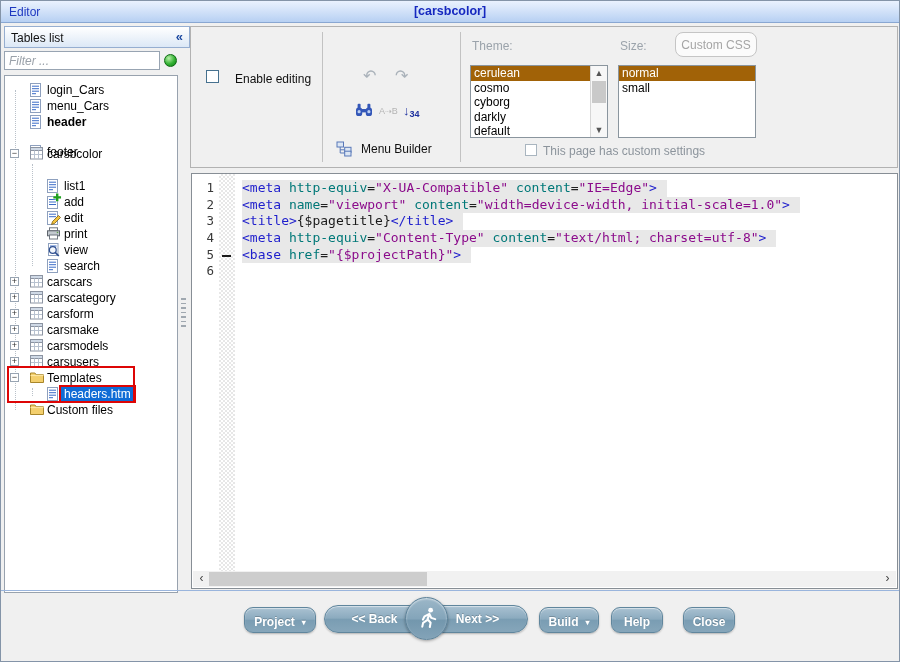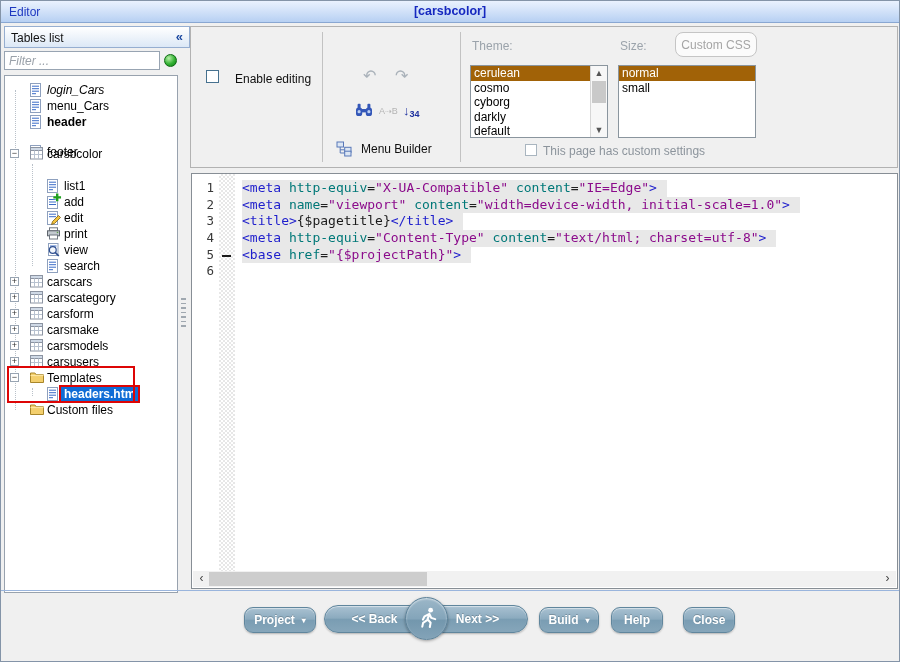--- a/index.html
+++ b/index.html
@@ -140,21 +140,21 @@
   #hscroll .hl { left:0; } #hscroll .hr { right:0; }
   #hthumb { position:absolute; left:16px; top:1px; width:218px; height:14px; background:#cdcdcd; cursor:pointer; }
   #footer-sep { position:absolute; left:0; top:589px; width:100%; height:1px; background:#9ab5dd; }
   
   .sbtn {
     position:absolute; top:606px; height:26px; border:1px solid #60869d; border-radius:9px;
     background:linear-gradient(#a9c1d1 0%, #8cabbf 46%, #7a9db3 52%, #86a6ba 100%);
     color:#fff; font-weight:bold; font-size:12px; text-align:center;
     box-shadow:inset 0 1px 1px rgba(255,255,255,.55), 0 1px 2px rgba(0,0,0,.25);
     cursor:pointer; font-family:"Liberation Sans",sans-serif;
-    text-shadow:0 -1px 0 rgba(0,0,0,.2); line-height:16px;
+    text-shadow:0 -1px 0 rgba(0,0,0,.2); line-height:28px;
   }
   .sbtn .caret { font-size:8px; margin-left:7px; vertical-align:1px; }
   #btn-project { left:243px; width:72px; }
   #btn-build   { left:538px; width:60px; }
   #btn-help    { left:610px; width:52px; }
   #btn-close   { left:682px; width:52px; }
   #wizard-pill {
     position:absolute; left:323px; top:604px; width:204px; height:28px; border-radius:14px;
     border:1px solid #60869d;
     background:linear-gradient(#a9c1d1 0%, #8cabbf 46%, #7a9db3 52%, #86a6ba 100%);
@@ -198,21 +198,21 @@
       <div class="trow" style="top: 6px;">
         <span class="ticon" style="left: 25px;">
           <svg width="11" height="14" viewBox="0 0 11 14">
             <rect x="0.5" y="0.5" width="10" height="13" fill="#fff" stroke="#8ea0be"></rect>
             <line x1="2" y1="3.2" x2="9" y2="3.2" stroke="#3b6cc7"></line>
             <line x1="2" y1="5.7" x2="9" y2="5.7" stroke="#3b6cc7"></line>
             <line x1="2" y1="8.2" x2="9" y2="8.2" stroke="#3b6cc7"></line>
             <line x1="2" y1="10.7" x2="6" y2="10.7" stroke="#3b6cc7"></line>
           </svg>
         </span>
-        <span class="tlabel" style="left: 39px; font-style: italic;">login_Cars</span>
+        <span class="tlabel" style="left: 39px;">login_Cars</span>
       </div>
       <div class="trow" style="top: 22px;">
         <span class="ticon" style="left: 25px;">
           <svg width="11" height="14" viewBox="0 0 11 14">
             <rect x="0.5" y="0.5" width="10" height="13" fill="#fff" stroke="#8ea0be"></rect>
             <line x1="2" y1="3.2" x2="9" y2="3.2" stroke="#3b6cc7"></line>
             <line x1="2" y1="5.7" x2="9" y2="5.7" stroke="#3b6cc7"></line>
             <line x1="2" y1="8.2" x2="9" y2="8.2" stroke="#3b6cc7"></line>
             <line x1="2" y1="10.7" x2="6" y2="10.7" stroke="#3b6cc7"></line>
           </svg>
@@ -408,21 +408,21 @@
       <div class="trow" style="top: 294px;">
         <span class="texp">−</span>
         <span class="ticon" style="left: 25px;">
           <svg width="14" height="12" viewBox="0 0 14 12">
             <path d="M0.5 2 h4.4 l1.4 1.8 h7.2 v7.7 h-13 z" fill="#f3cf6d" stroke="#a8862a"></path>
             <path d="M0.5 4.6 h13" stroke="#ffe9a8"></path>
           </svg>
         </span>
         <span class="tlabel" style="left: 39px;">Templates</span>
       </div>
-      <div class="trow" style="top: 310px; font-weight: bold;">
+      <div class="trow" style="top: 310px;">
         <span class="ticon" style="left: 42px;">
           <svg width="11" height="14" viewBox="0 0 11 14">
             <rect x="0.5" y="0.5" width="10" height="13" fill="#fff" stroke="#8ea0be"></rect>
             <line x1="2" y1="3.2" x2="9" y2="3.2" stroke="#3b6cc7"></line>
             <line x1="2" y1="5.7" x2="9" y2="5.7" stroke="#3b6cc7"></line>
             <line x1="2" y1="8.2" x2="9" y2="8.2" stroke="#3b6cc7"></line>
             <line x1="2" y1="10.7" x2="6" y2="10.7" stroke="#3b6cc7"></line>
           </svg>
         </span>
         <span class="tlabel sel" style="left: 56px;">headers.htm</span>

